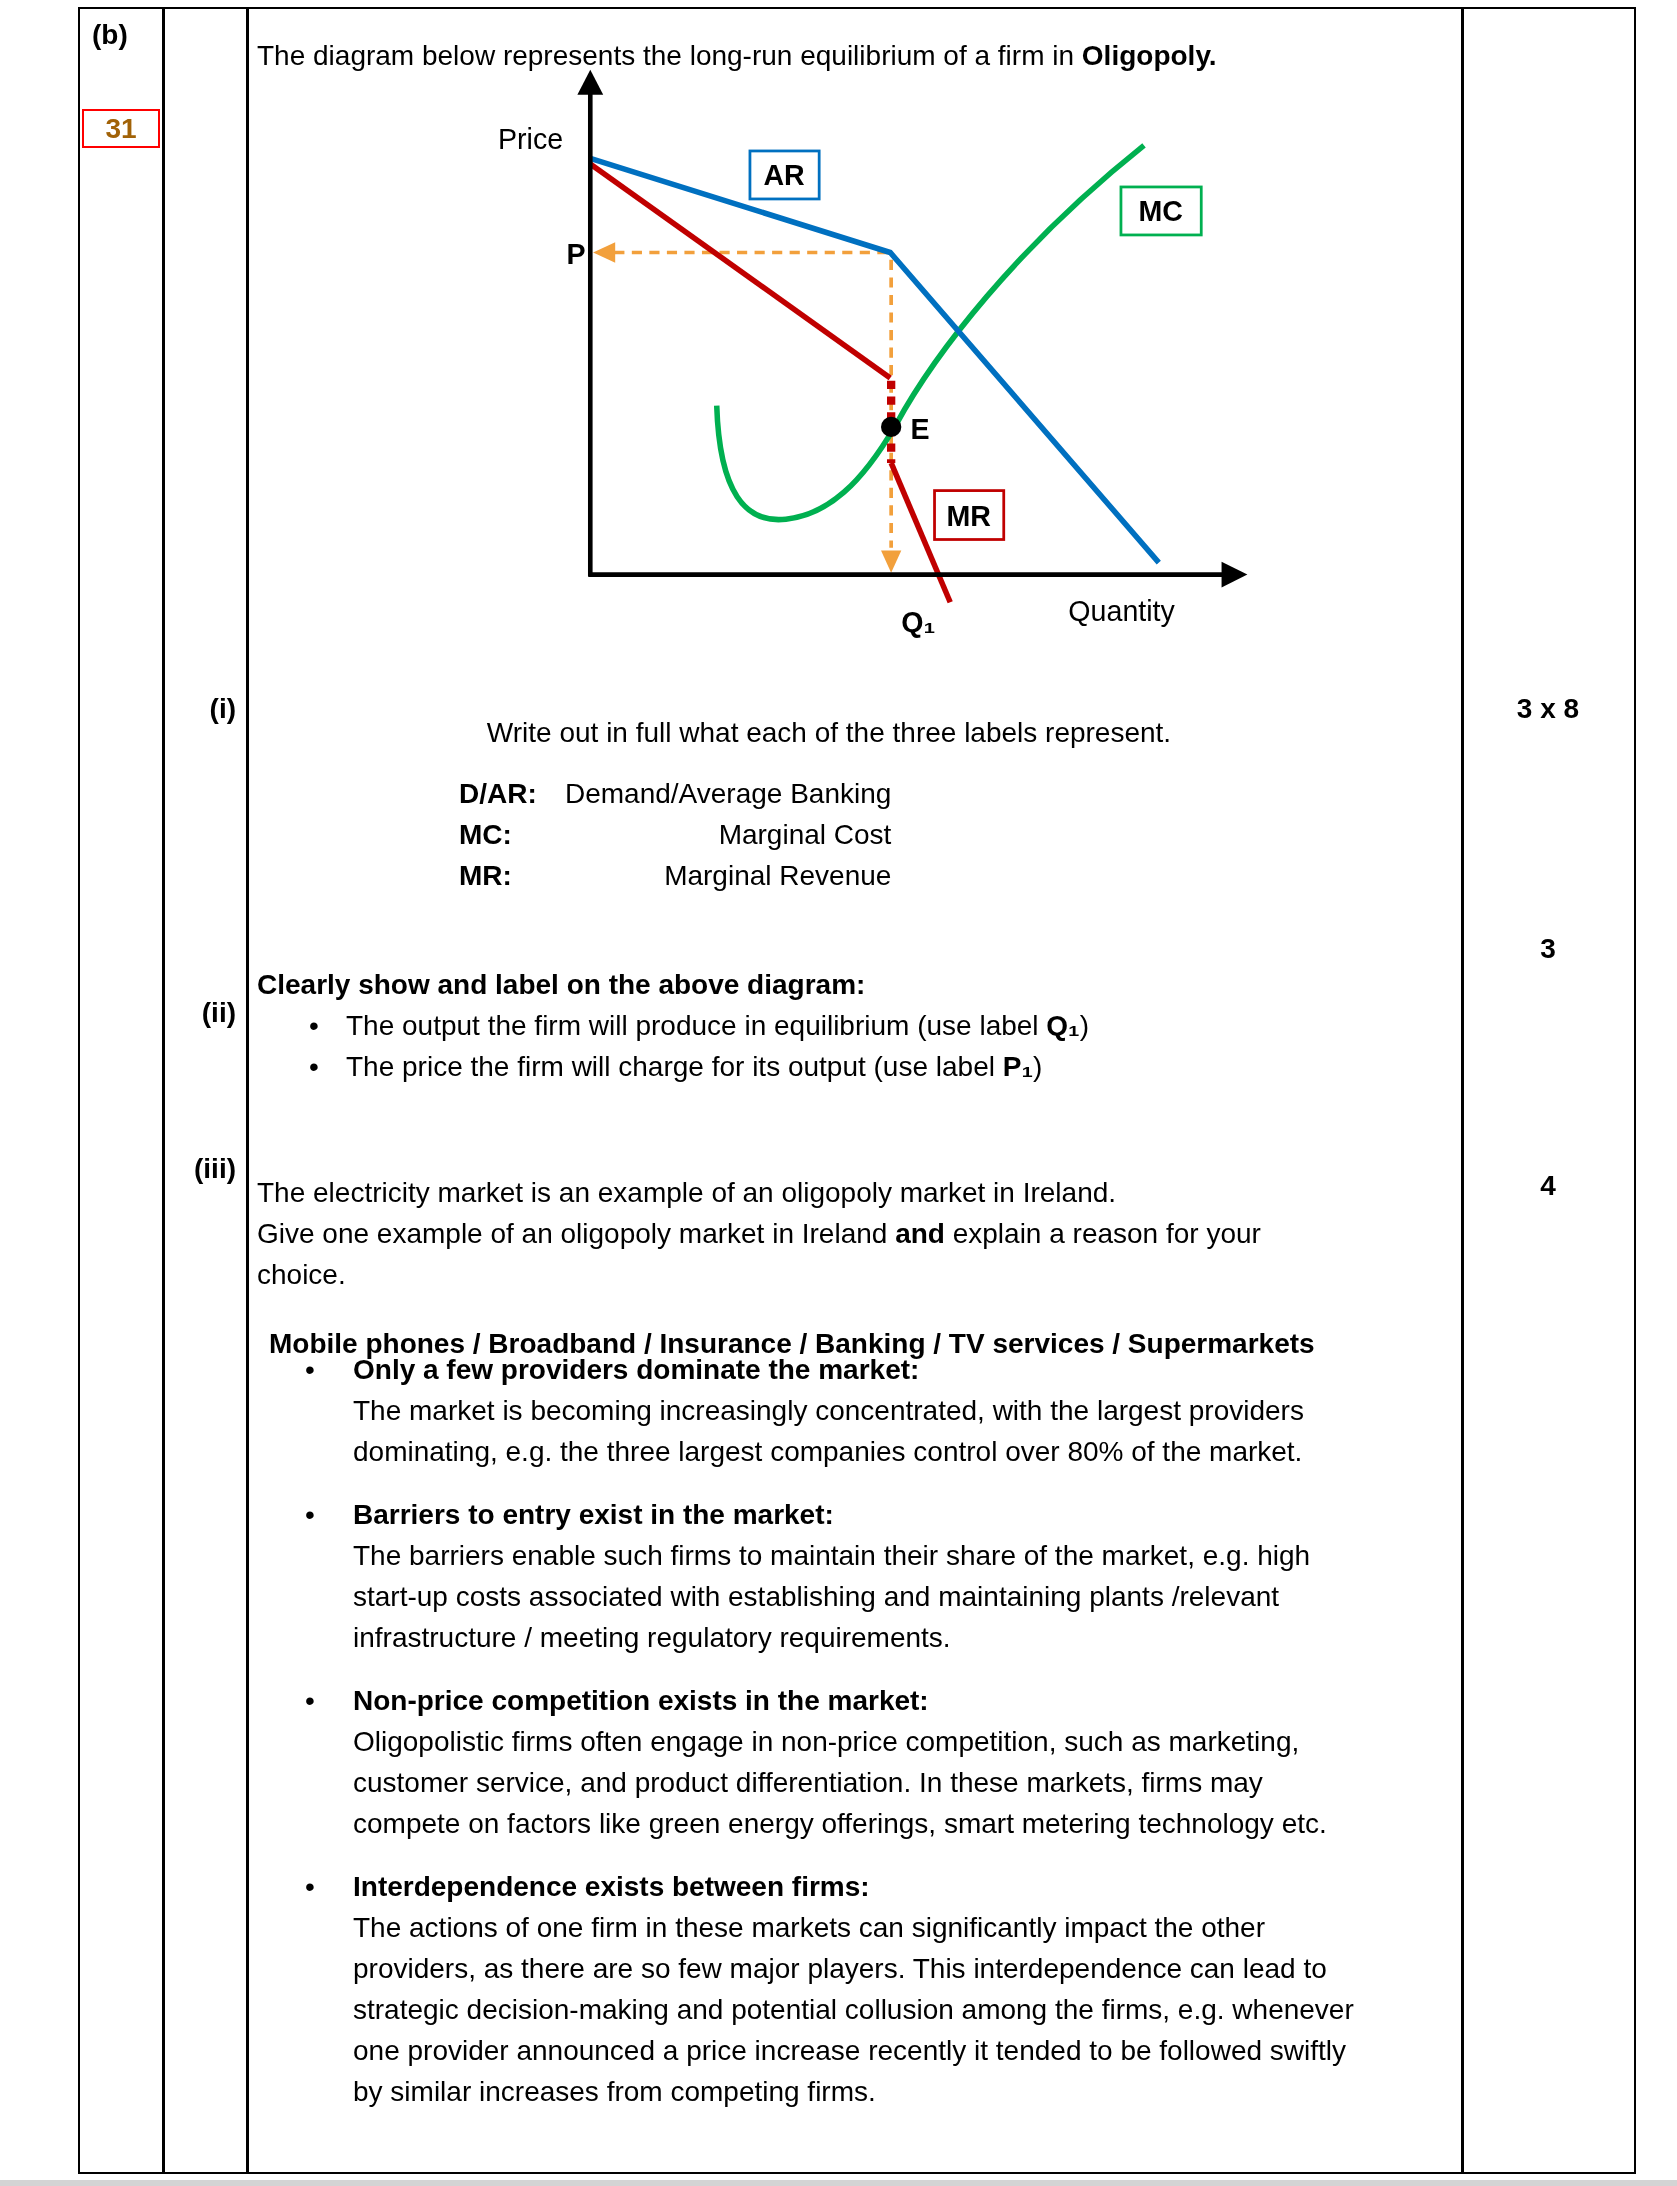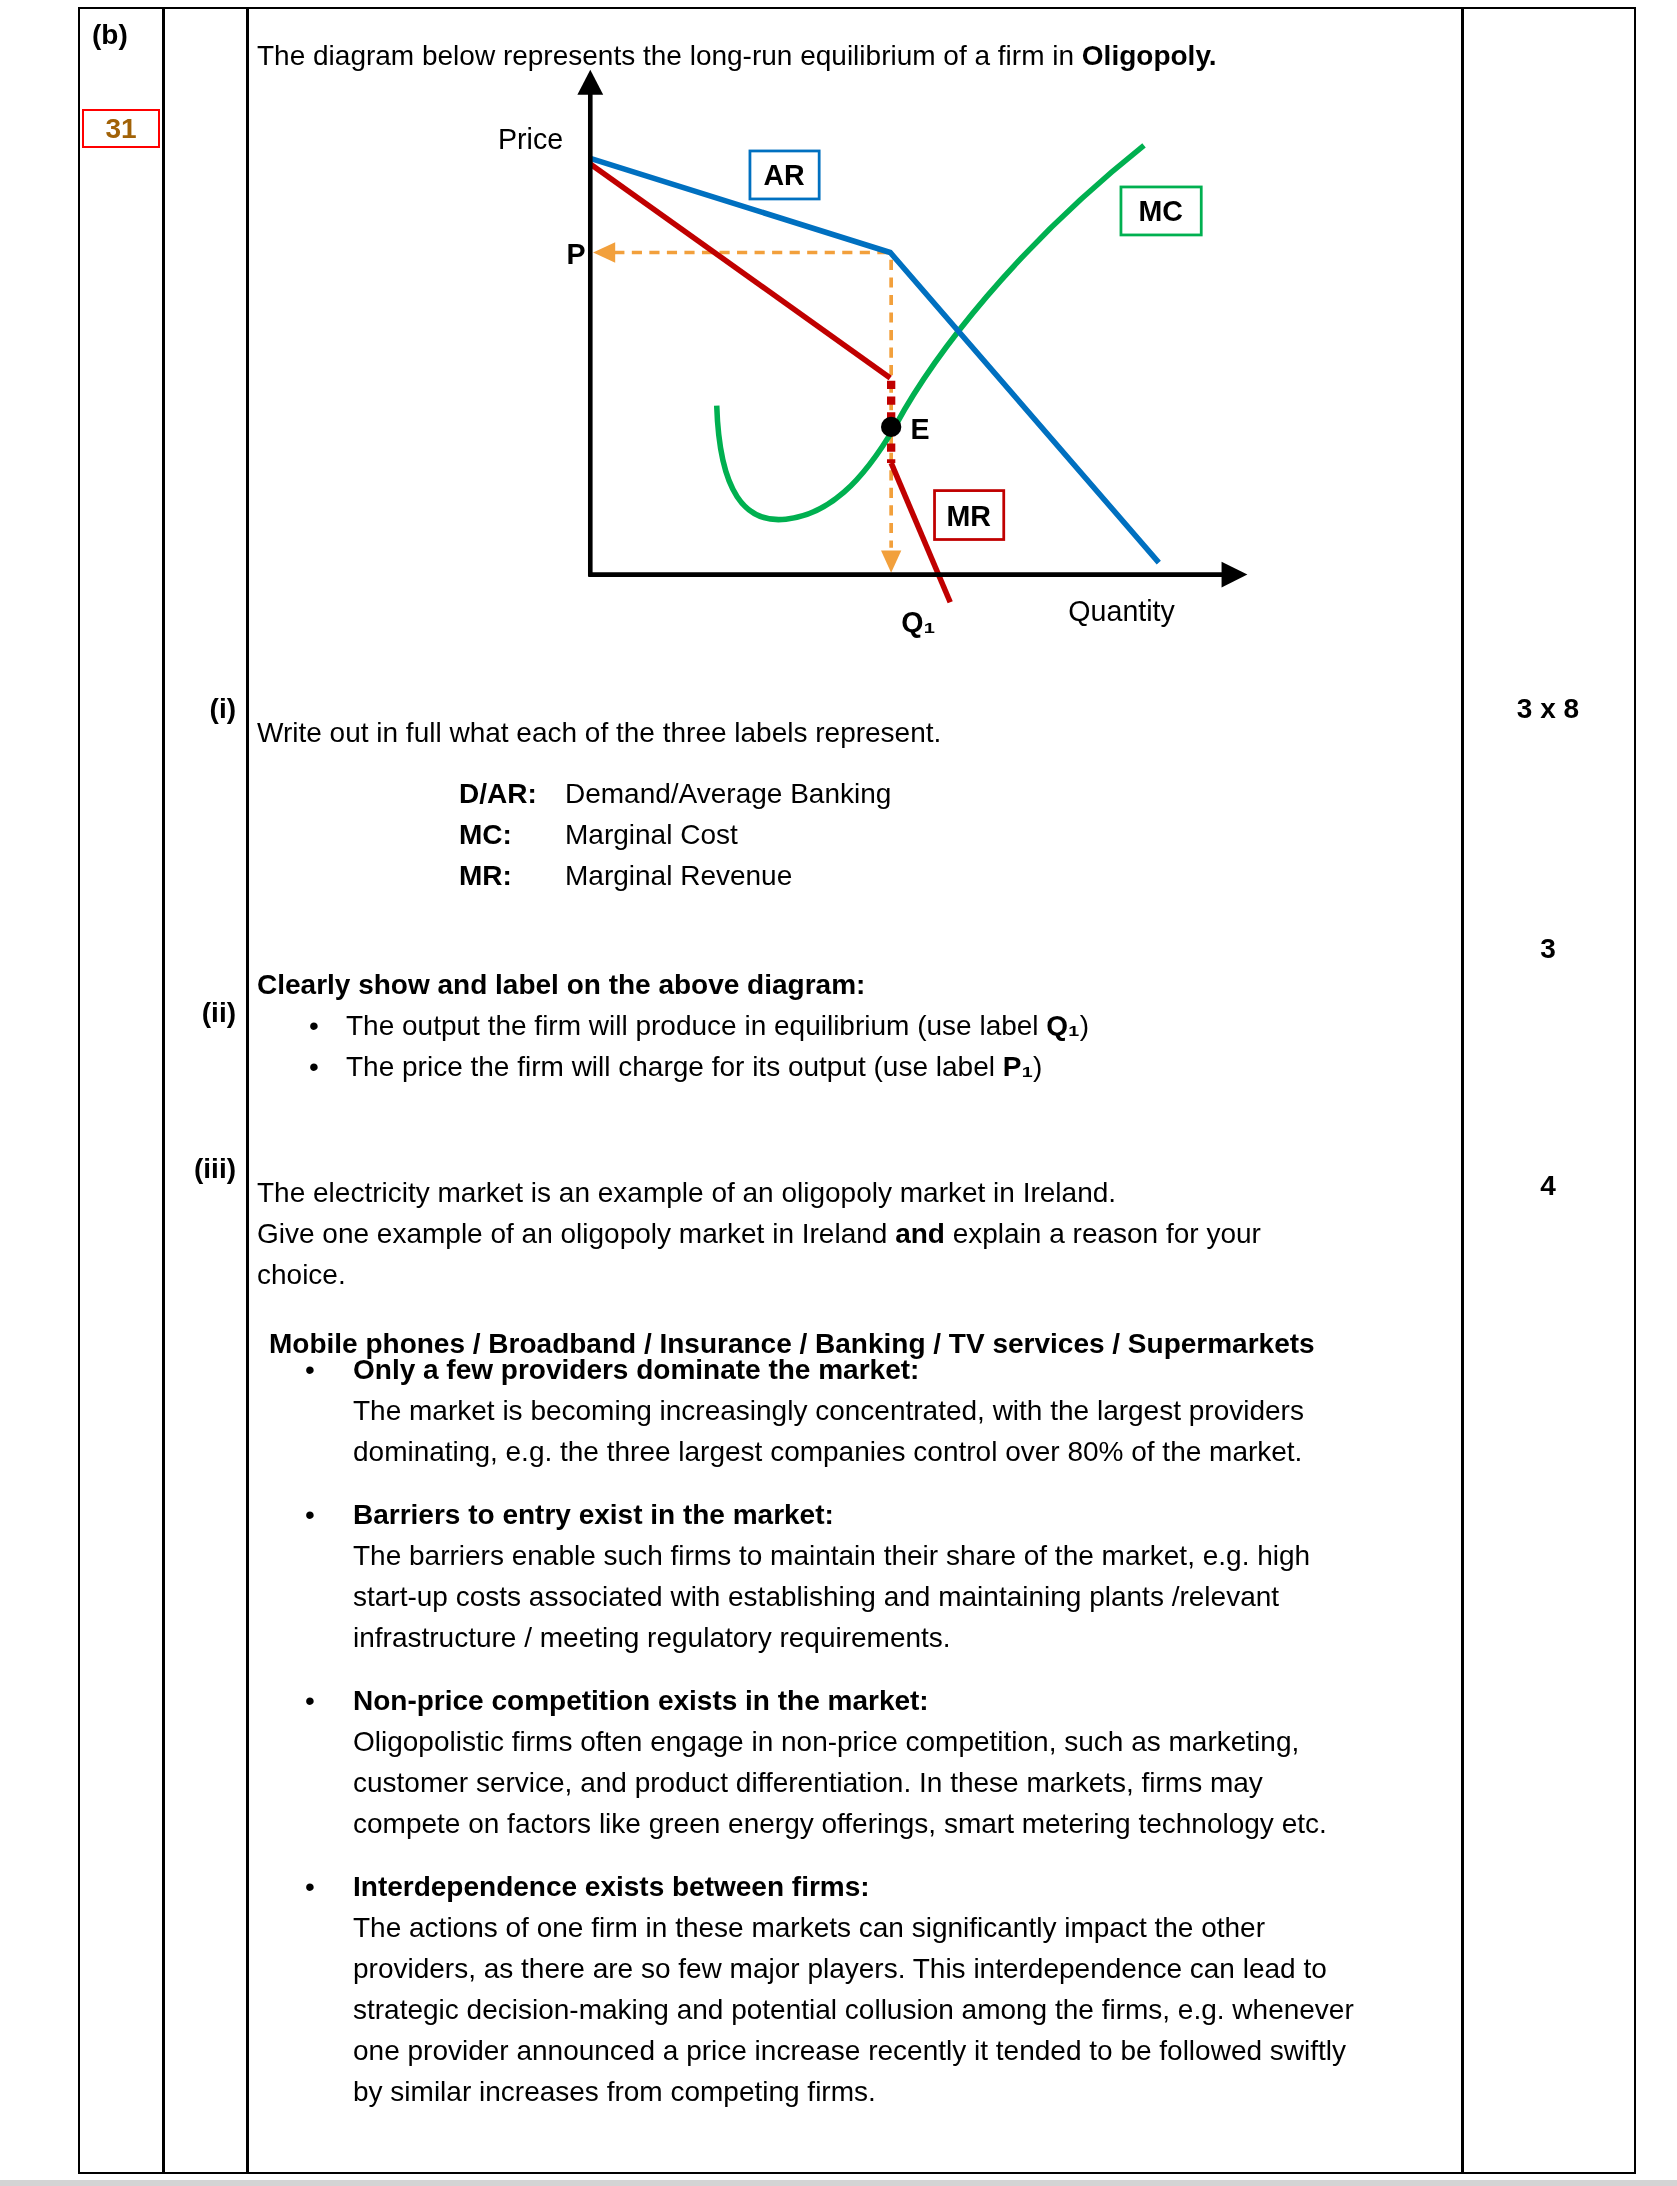--- a/index.html
+++ b/index.html
@@ -23,21 +23,21 @@
   .qnum-box {
     position:absolute; left:82px; top:109px; width:78px; height:39px;
     border:2.8px solid #ff0000; color:#a16207; font-weight:bold;
     display:flex; align-items:center; justify-content:center;
   }
 
   .roman { position:absolute; left:162px; width:74px; text-align:right; font-weight:bold; line-height:41px; }
   .marks { position:absolute; left:1467px; width:162px; text-align:center; font-weight:bold; line-height:41px; }
 
   .answers { position:absolute; left:459px; top:773px; line-height:41px; }
-  .ans-row { display:flex; }
+  .ans-row { display:flex;justify-content:space-between; }
   .ans-key { font-weight:bold; width:106px; }
 
   .b2row { display:flex; padding-left:52px; }
   .b2row .marker { width:37px; }
   .marker::before { content:"\2022"; }
 
   .bullets { position:absolute; left:305px; top:1349px; width:1163px; }
   .bullet { display:flex; margin-bottom:22px; line-height:41px; }
   .bullet .marker { width:48px; }
   .bullet-content { flex:1; }
@@ -97,21 +97,21 @@
 
     <text x="0" y="90">Price</text>
     <text x="618" y="601">Quantity</text>
     <text x="95" y="215" text-anchor="end" font-weight="bold">P</text>
     <text x="447" y="404" font-weight="bold">E</text>
     <text x="437" y="613" font-weight="bold">Q₁</text>
   </svg>
 
   <div class="roman" style="top:688px;">(i)</div>
   <div class="marks" style="top:688px;">3 x 8</div>
-  <div class="text" style="left:257px; top:688px; width:1144px;">Write out in full what each of the three labels represent.</div>
+  <div class="text" style="left:257px; top:688px; width:1144px;text-align:center;">Write out in full what each of the three labels represent.</div>
 
   <div class="answers">
     <div class="ans-row">
       <span class="ans-key">D/AR:</span>
       <span class="ans-val">Demand/Average Banking</span>
     </div>
     <div class="ans-row">
       <span class="ans-key">MC:</span>
       <span class="ans-val">Marginal Cost</span>
     </div>

